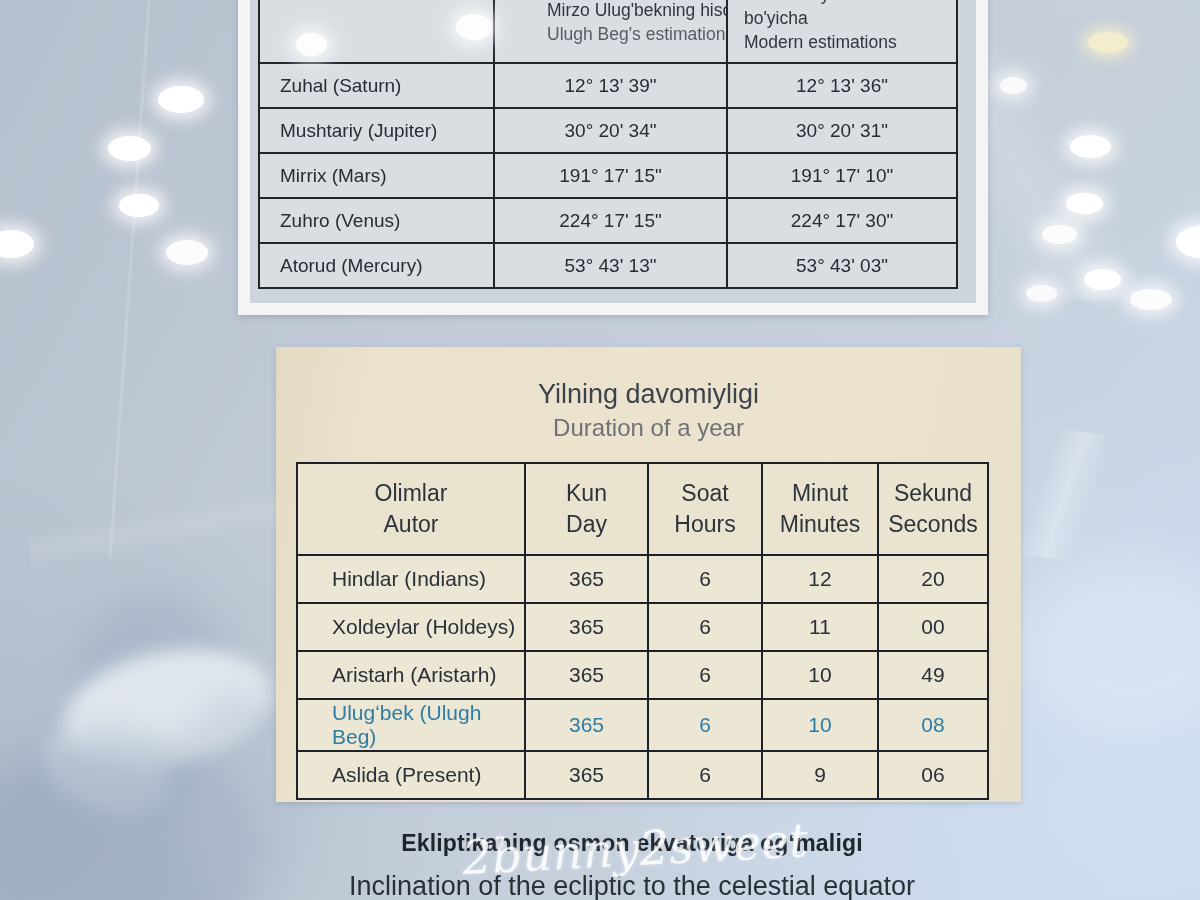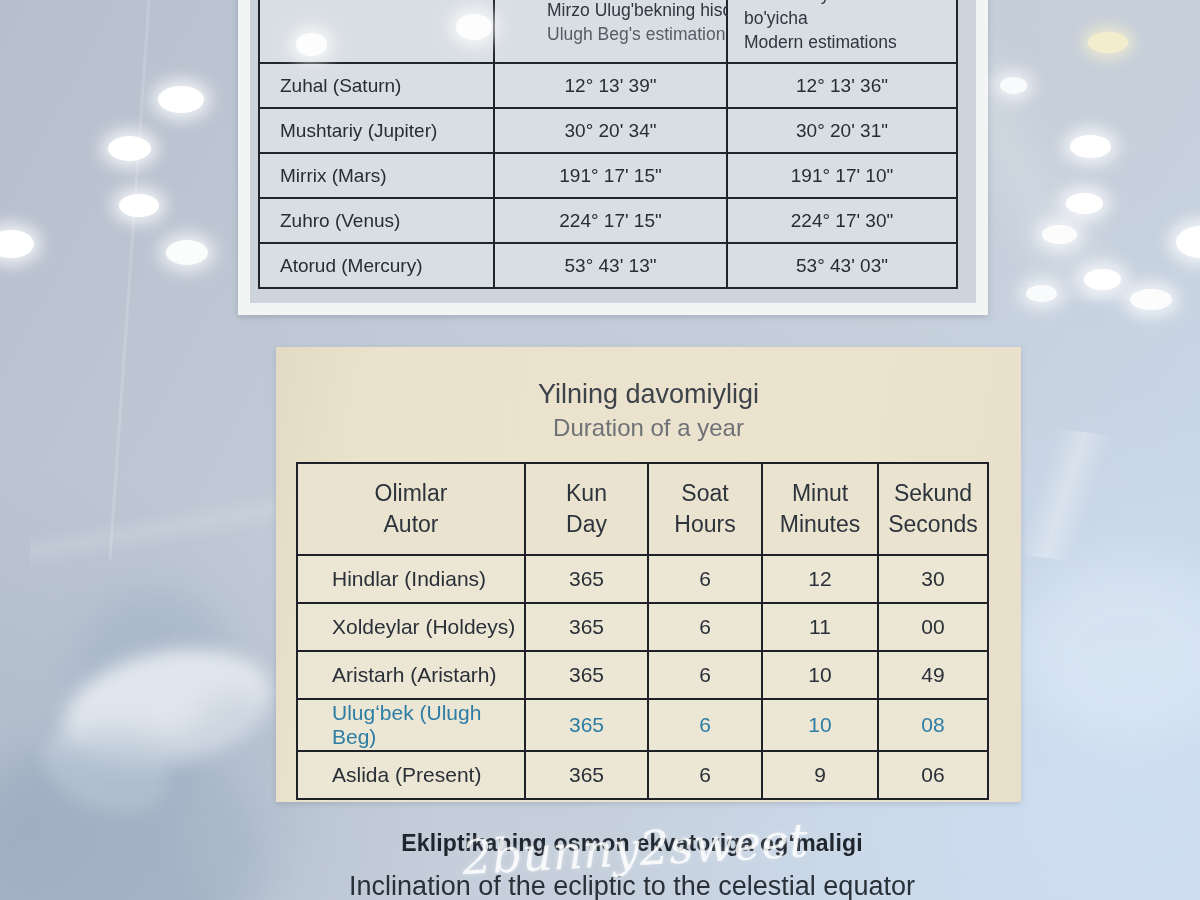--- a/index.html
+++ b/index.html
@@ -149,21 +149,21 @@
         <td class="hdr"><span>Kun</span><br><span>Day</span></td>
         <td class="hdr"><span>Soat</span><br><span>Hours</span></td>
         <td class="hdr"><span>Minut</span><br><span>Minutes</span></td>
         <td class="hdr"><span>Sekund</span><br><span>Seconds</span></td>
       </tr>
       <tr class="rw">
         <td class="author">Hindlar (Indians)</td>
         <td>365</td>
         <td>6</td>
         <td>12</td>
-        <td>30</td>
+        <td>20</td>
       </tr>
       <tr class="rw">
         <td class="author">Xoldeylar (Holdeys)</td>
         <td>365</td>
         <td>6</td>
         <td>11</td>
         <td>00</td>
       </tr>
       <tr class="rw">
         <td class="author">Aristarh (Aristarh)</td>

